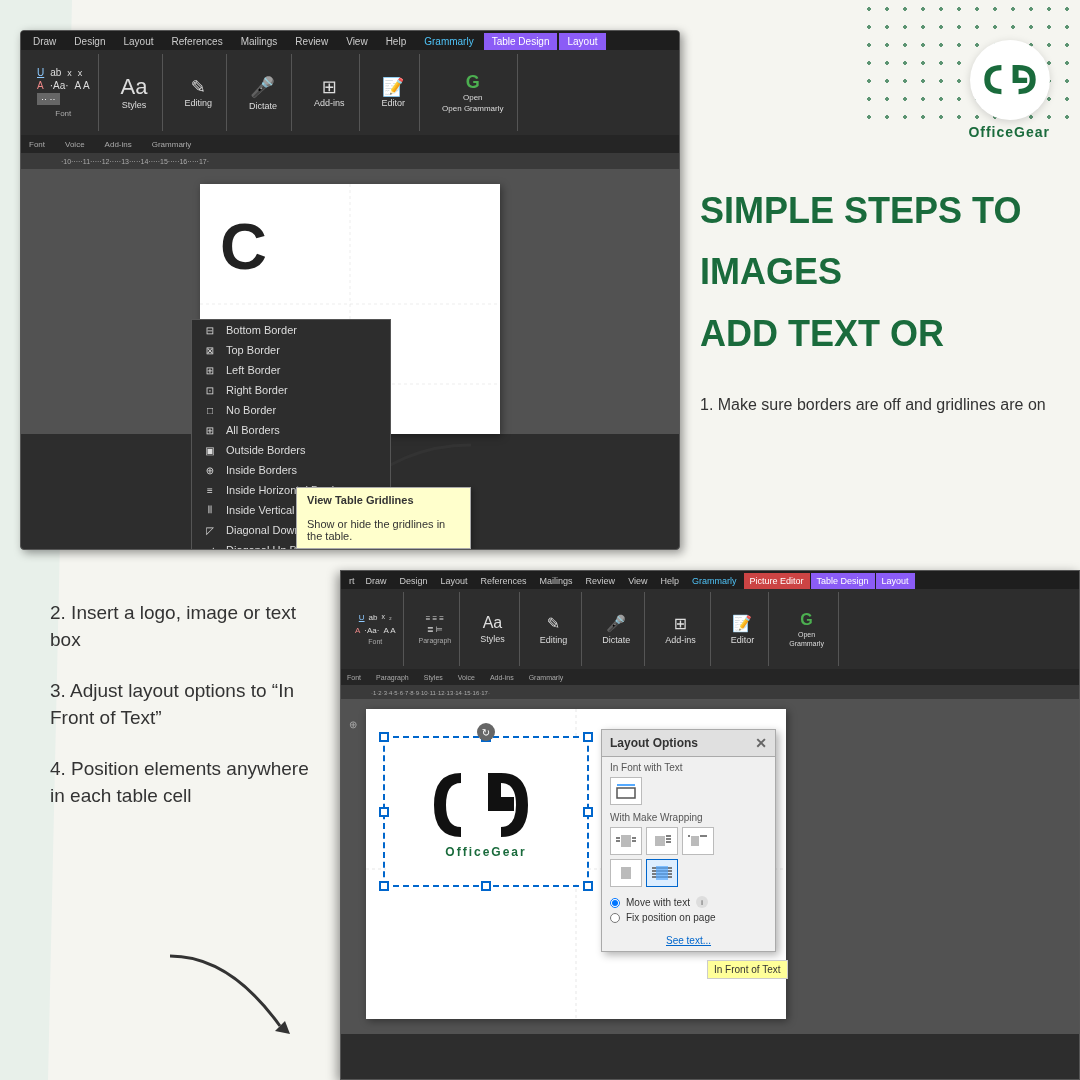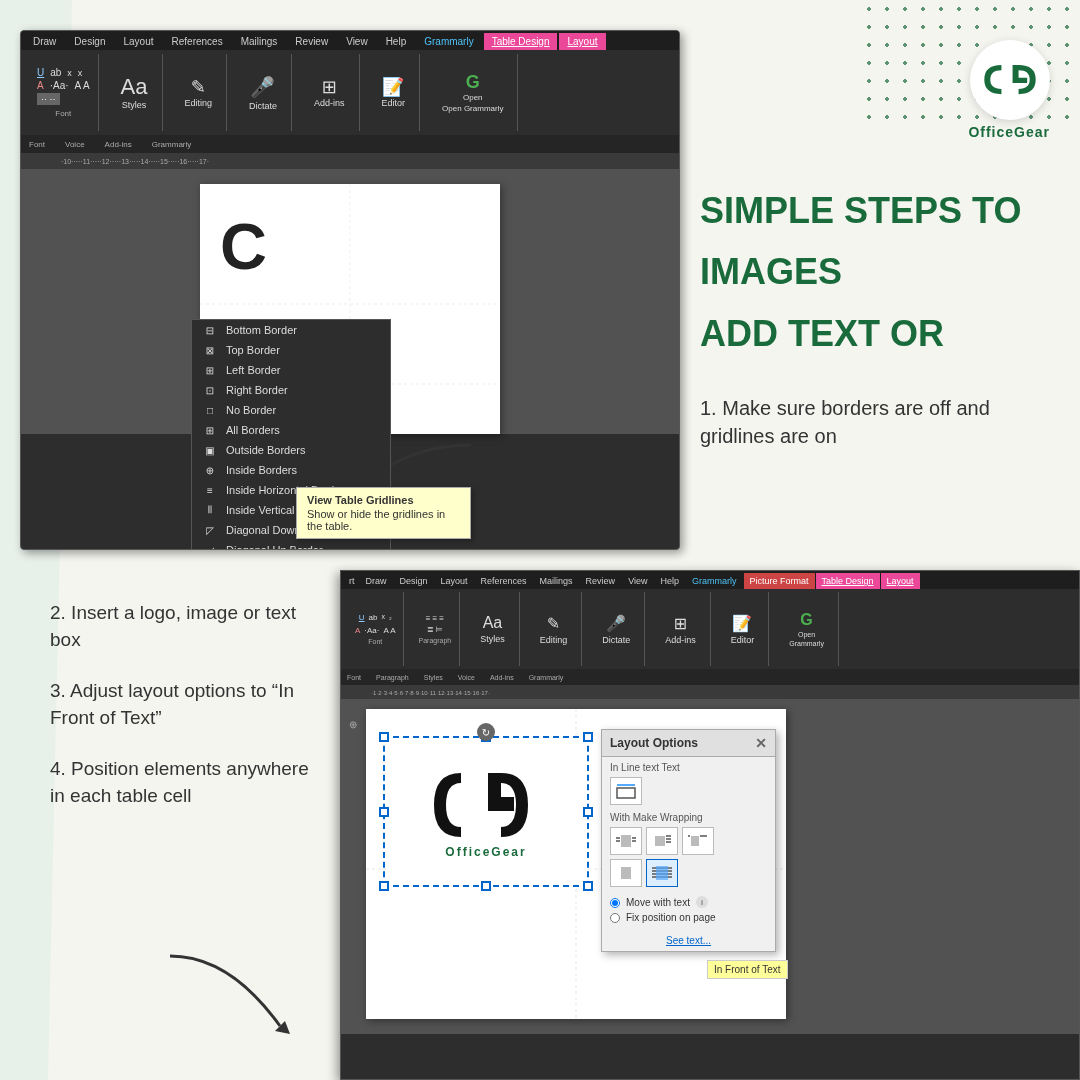--- a/index.html
+++ b/index.html
@@ -94,24 +94,23 @@
     }
     .ribbon-tab {
       padding: 3px 8px;
       cursor: pointer;
       white-space: nowrap;
     }
     .ribbon-tab.highlight {
       color: #4fc3f7;
     }
     .ribbon-tab.highlight2 {
-      background: #ec4899;
+      background: #8b5cf6;
       color: white;
       padding: 3px 8px;
-      text-decoration: underline;
     }
 
     .ribbon-content {
       display: flex;
       align-items: center;
       padding: 4px 8px;
       gap: 8px;
       height: 85px;
       background: #2d2d2d;
     }
@@ -215,21 +214,21 @@
       border: 1px solid #aaa;
       padding: 6px 10px;
       font-size: 11px;
       color: #333;
       width: 175px;
       z-index: 20;
       box-shadow: 2px 2px 5px rgba(0,0,0,0.3);
     }
     .tooltip-title {
       font-weight: bold;
-      margin-bottom: 2px;
+      margin-bottom: 12px;
     }
 
     
     .arrow-curve-top {
       position: absolute;
       bottom: 30px;
       left: 300px;
       z-index: 5;
     }
 
@@ -269,21 +268,21 @@
     .main-title {
       font-size: 36px;
       font-weight: 900;
       color: #1a6b3c;
       line-height: 1.15;
       text-transform: uppercase;
       margin-top: 20px;
     }
 
     .step-text {
-      font-size: 20px;
+      font-size: 16px;
       color: #333;
       font-weight: 500;
       line-height: 1.4;
       margin-top: 20px;
     }
 
     
     .bottom-section {
       display: flex;
       flex-direction: row;
@@ -703,21 +702,21 @@
           <div class="ribbon-tab" style="font-size:9px;color:#ccc;padding:3px 4px;">rt</div>
           <div class="ribbon-tab" style="font-size:9px;color:#ccc;padding:3px 6px;">Draw</div>
           <div class="ribbon-tab" style="font-size:9px;color:#ccc;padding:3px 6px;">Design</div>
           <div class="ribbon-tab" style="font-size:9px;color:#ccc;padding:3px 6px;">Layout</div>
           <div class="ribbon-tab" style="font-size:9px;color:#ccc;padding:3px 6px;">References</div>
           <div class="ribbon-tab" style="font-size:9px;color:#ccc;padding:3px 6px;">Mailings</div>
           <div class="ribbon-tab" style="font-size:9px;color:#ccc;padding:3px 6px;">Review</div>
           <div class="ribbon-tab" style="font-size:9px;color:#ccc;padding:3px 6px;">View</div>
           <div class="ribbon-tab" style="font-size:9px;color:#ccc;padding:3px 6px;">Help</div>
           <div class="ribbon-tab highlight" style="font-size:9px;padding:3px 6px;">Grammarly</div>
-          <div class="ribbon-tab" style="background:#c44;color:white;font-size:9px;padding:3px 6px;">Picture Format</div>
+          <div class="ribbon-tab" style="background:#c44;color:white;font-size:9px;padding:3px 6px;">Picture Editor</div>
           <div class="ribbon-tab highlight2" style="font-size:9px;padding:3px 6px;">Table Design</div>
           <div class="ribbon-tab highlight2" style="font-size:9px;padding:3px 6px;">Layout</div>
         </div>
 
         <div class="ribbon-content-bottom">
           <div class="ribbon-group" style="font-size:8px;color:#ddd;">
             <div style="display:flex;gap:4px;margin-bottom:2px;">
               <span style="text-decoration:underline;color:#8ecaff;">U</span>
               <span>ab</span>
               <span style="font-size:7px;vertical-align:super;">x</span>
@@ -842,21 +841,21 @@
                 <span style="color:white;font-size:10px;">↻</span>
               </div>
             </div>
 
             <div class="layout-options-panel">
               <div class="layout-panel-header">
                 <span>Layout Options</span>
                 <span class="layout-panel-close">✕</span>
               </div>
 
-              <div class="layout-section-title">In Line text Text</div>
+              <div class="layout-section-title">In Font with Text</div>
               <div class="layout-options-row">
                 <div class="layout-opt-btn">
                   <svg width="22" height="18">
                       <rect x="2" y="6" width="18" height="10" fill="none" stroke="#555" stroke-width="1.5"></rect>
                       <line x1="2" y1="3" x2="20" y2="3" stroke="#5af" stroke-width="2"></line>
                     </svg>
                 </div>
               </div>
 
               <div class="layout-section-title">With Make Wrapping</div>

